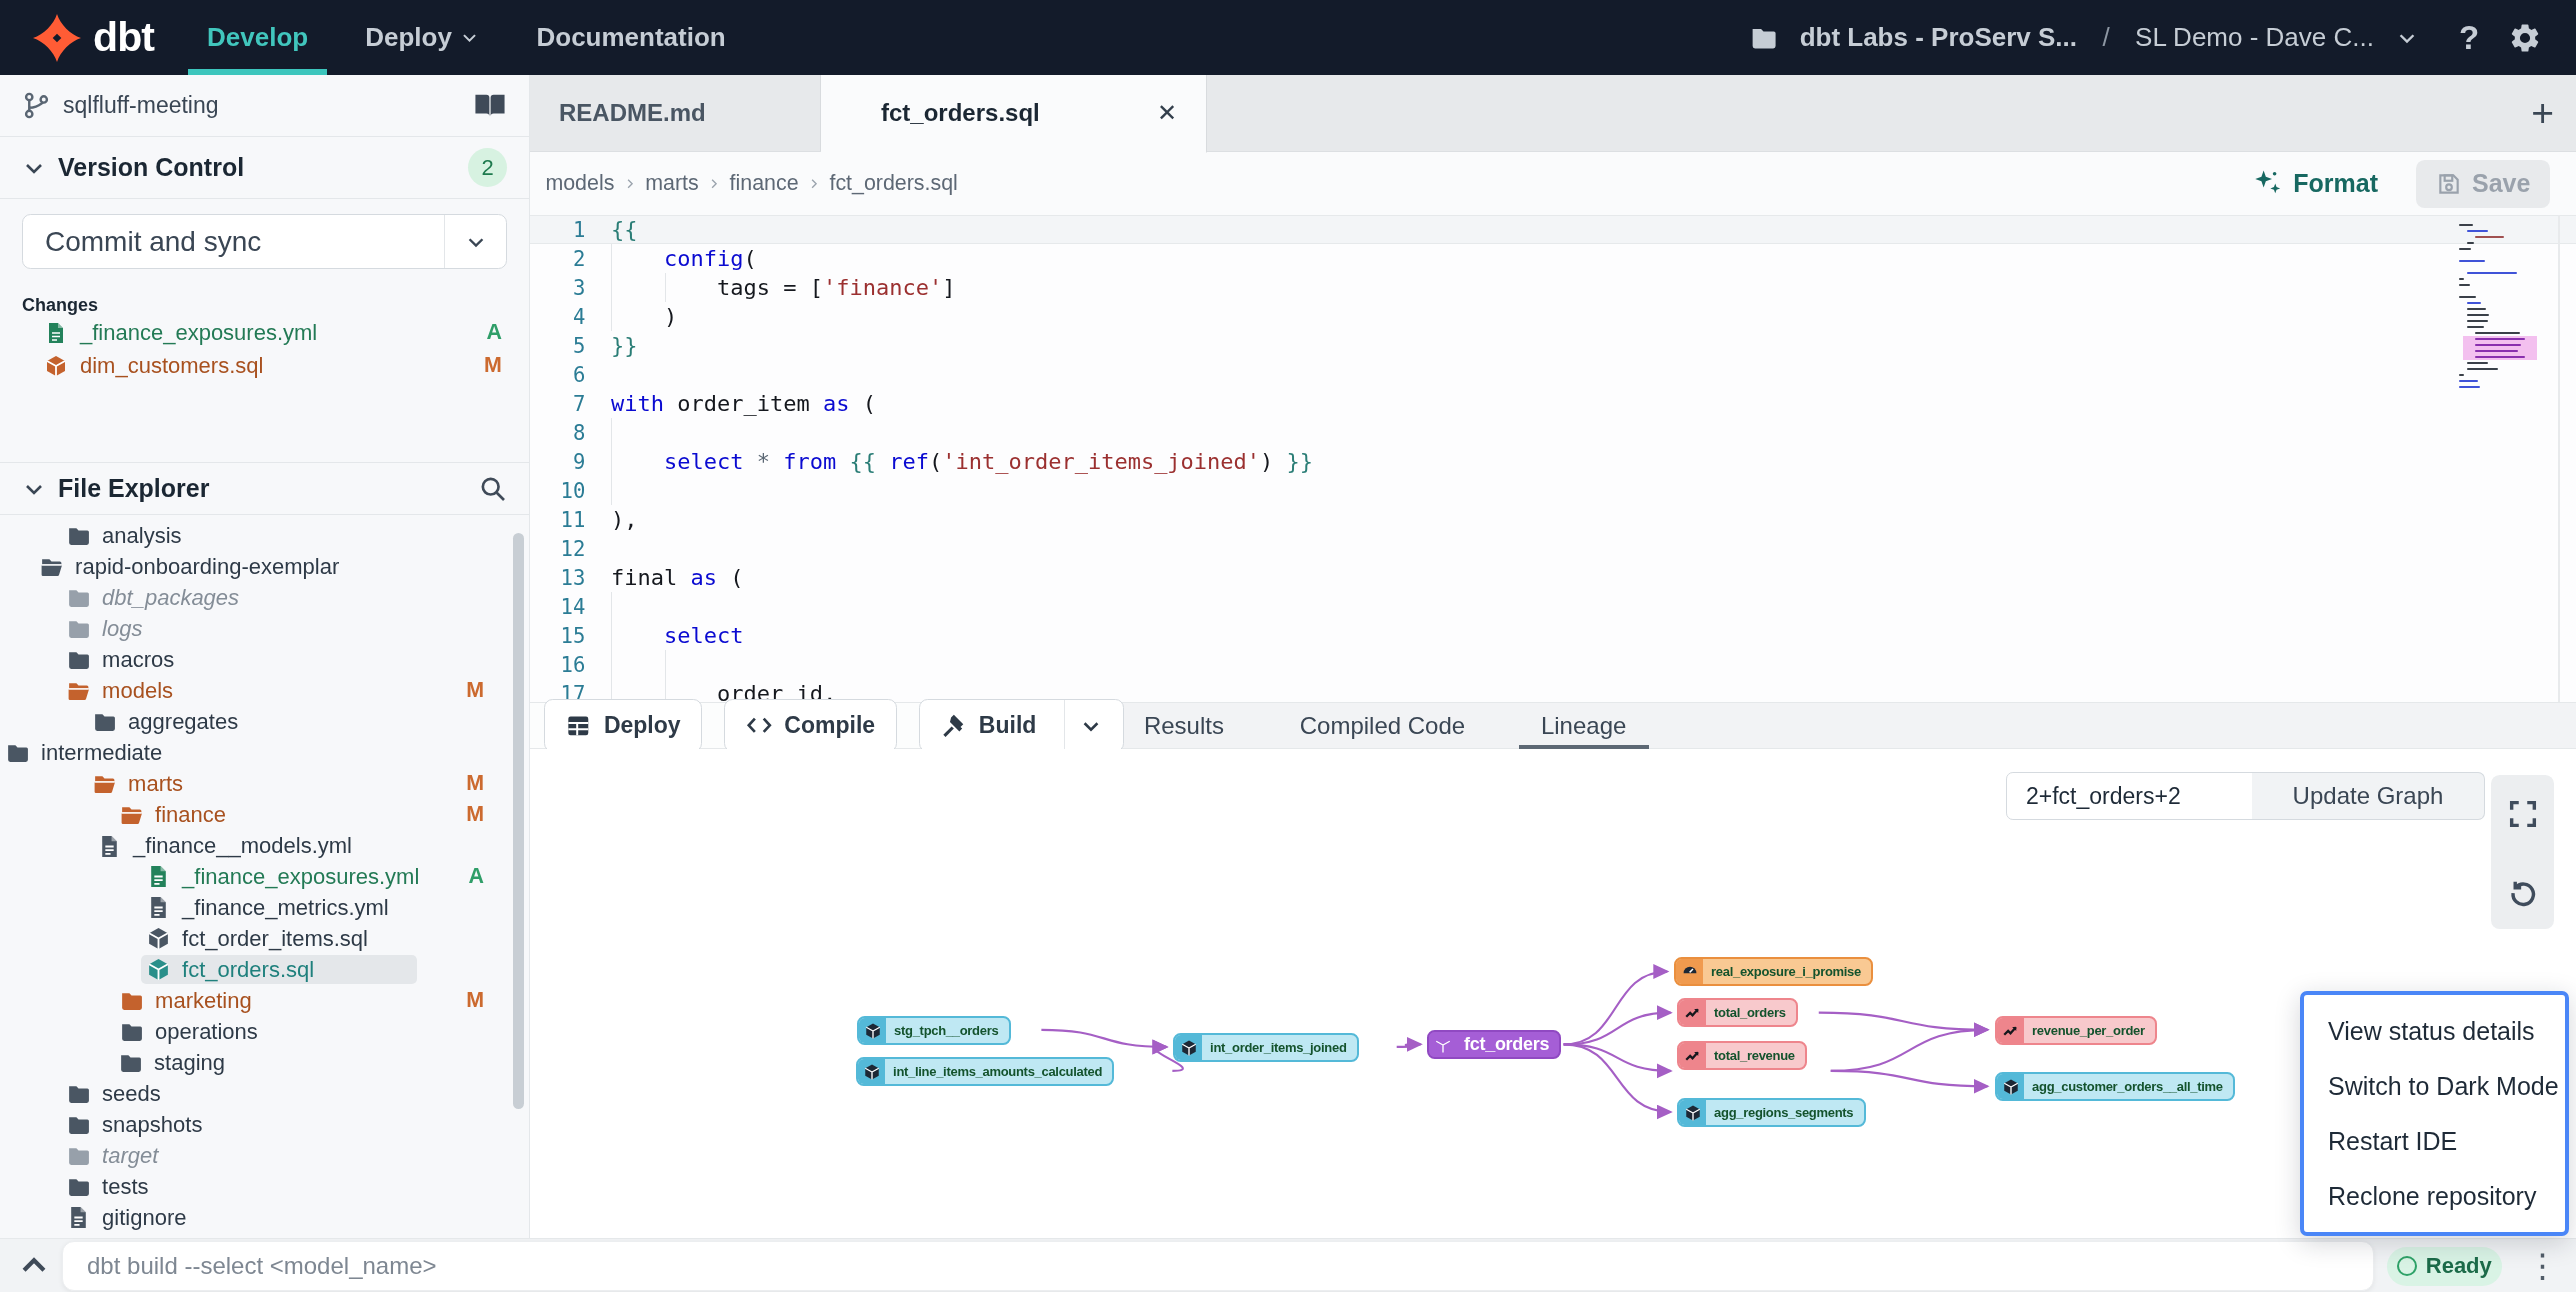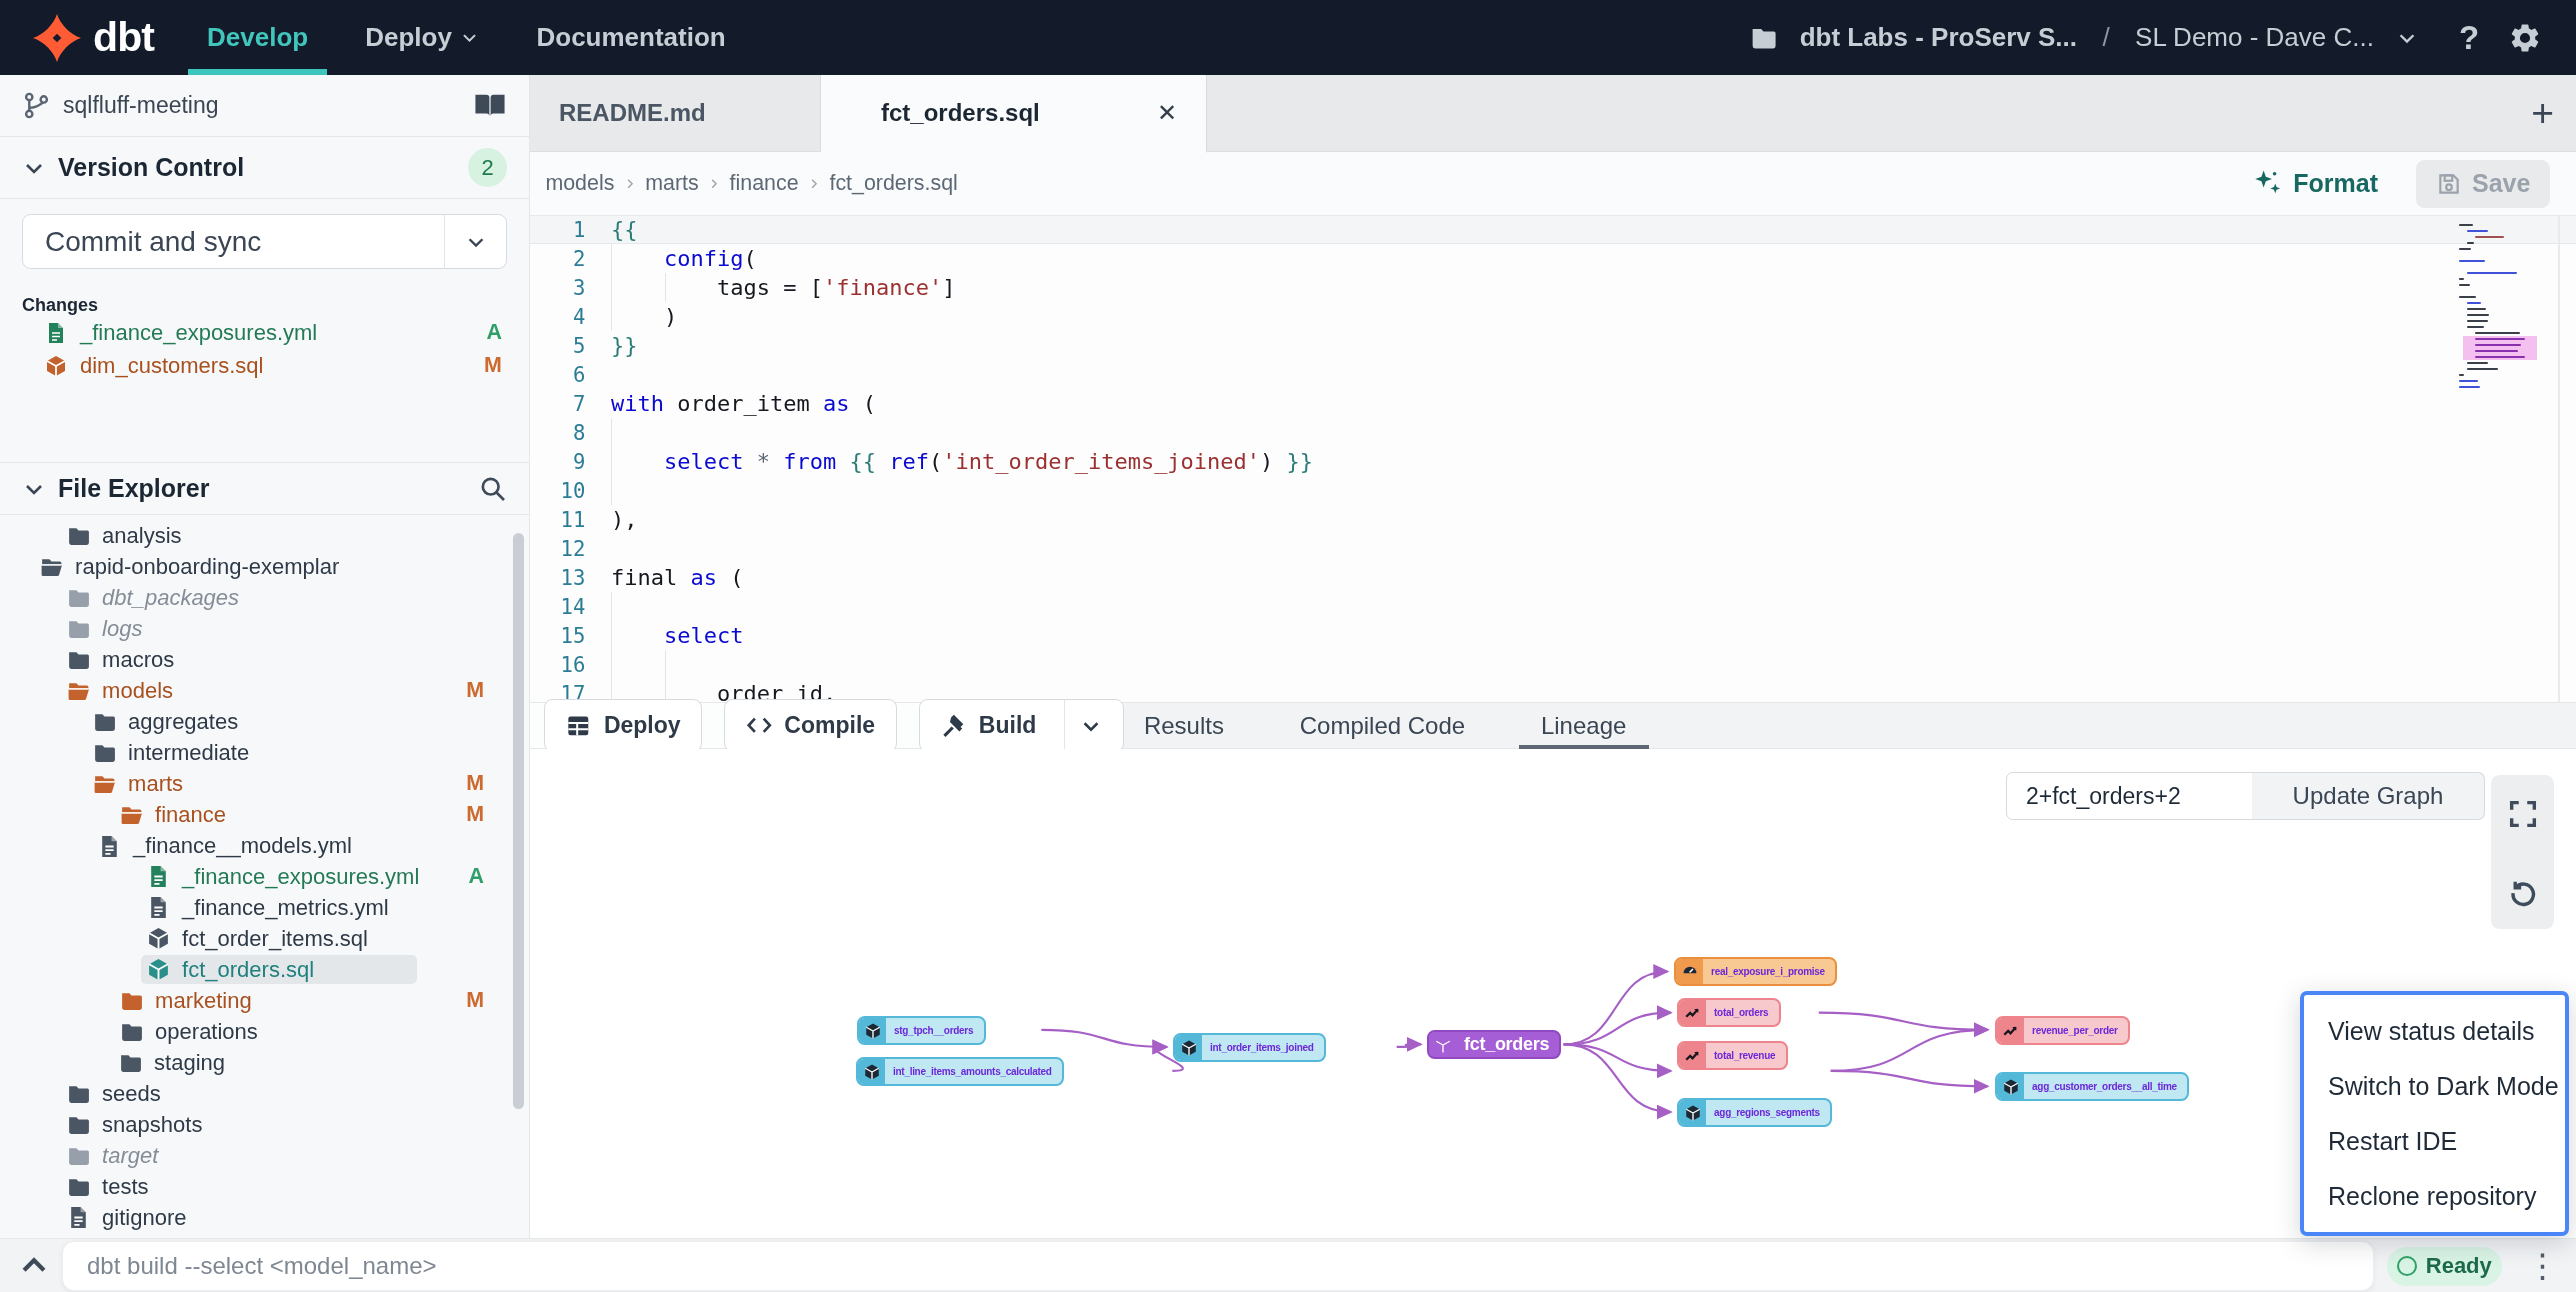--- a/index.html
+++ b/index.html
@@ -122,21 +122,21 @@
     border:1.7px solid #d5dadf; border-left:none; border-radius:0 6.9px 6.9px 0; font-size:24px; color:#3a4654;
     display:flex; align-items:center; justify-content:center; cursor:pointer; }
   #lin-controls { position:absolute; left:1961px; top:26px; width:63px; height:154px; background:#eceef0;
     border-radius:8.6px; display:flex; flex-direction:column; align-items:center; justify-content:space-around; }
   .lin-cbtn { width:34px; height:34px; cursor:pointer; }
   #graph-svg { position:absolute; left:0; top:0; width:2045px; height:488px; }
   .lnode { position:absolute; height:29px; display:inline-flex; align-items:center; border-radius:7.7px;
     border:2.1px solid; overflow:hidden; cursor:pointer; }
   .lnode .nic { width:27.4px; align-self:stretch; display:flex; align-items:center; justify-content:center; }
   .lnode .nic svg { width:18px; height:18px; }
-  .lnode .nlbl { font-size:10px; font-weight:bold; color:#6d28d9; padding:0 10.3px 0 7.7px; letter-spacing:-0.3px; white-space:nowrap; }
+  .lnode .nlbl { font-size:13px; font-weight:bold; color:#14532d; padding:0 10.3px 0 7.7px; letter-spacing:-0.3px; white-space:nowrap; }
   .lnode.focus .nlbl { color:#fff; font-size:18px; }
 
   
   #ctxmenu { position:absolute; left:2300px; top:991px; width:269px; background:#fff;
     border:4.3px solid #4a86f7; border-radius:6.9px; box-shadow:0 6.9px 26px rgba(20,30,45,.18); padding:8.6px 0; z-index:50; }
   .menu-item { height:55px; display:flex; align-items:center; padding-left:24px; font-size:25px; color:#1e2a37; cursor:pointer; }
 
   
   #statusbar { position:absolute; left:0; top:1238px; width:2576px; height:54px; background:#f1f3f5;
     border-top:1.7px solid #e6e9eb; }
@@ -331,21 +331,21 @@
         <span class="bdg m">M</span>
       </div>
       <div class="tree-row" style="padding-left: 87px;">
         <span class="hl">
           <span class="ic"><svg viewBox="0 0 24 24">
               <path d="M3 5h7l2 2.2h8.5A1.5 1.5 0 0 1 22 8.7V19a2 2 0 0 1-2 2H5a2 2 0 0 1-2-2V5z" fill="#4a5663"></path>
             </svg></span>
     <span class="nm">aggregates</span>
         </span>
       </div>
-      <div class="tree-row" style="padding-left: 87px; text-align: center;">
+      <div class="tree-row" style=" text-align: center;">
         <span class="hl">
           <span class="ic"><svg viewBox="0 0 24 24">
               <path d="M3 5h7l2 2.2h8.5A1.5 1.5 0 0 1 22 8.7V19a2 2 0 0 1-2 2H5a2 2 0 0 1-2-2V5z" fill="#4a5663"></path>
             </svg></span>
     <span class="nm">intermediate</span>
         </span>
       </div>
       <div class="tree-row orange" style="padding-left: 87px;">
         <span class="hl">
           <span class="ic"><svg viewBox="0 0 24 24">

